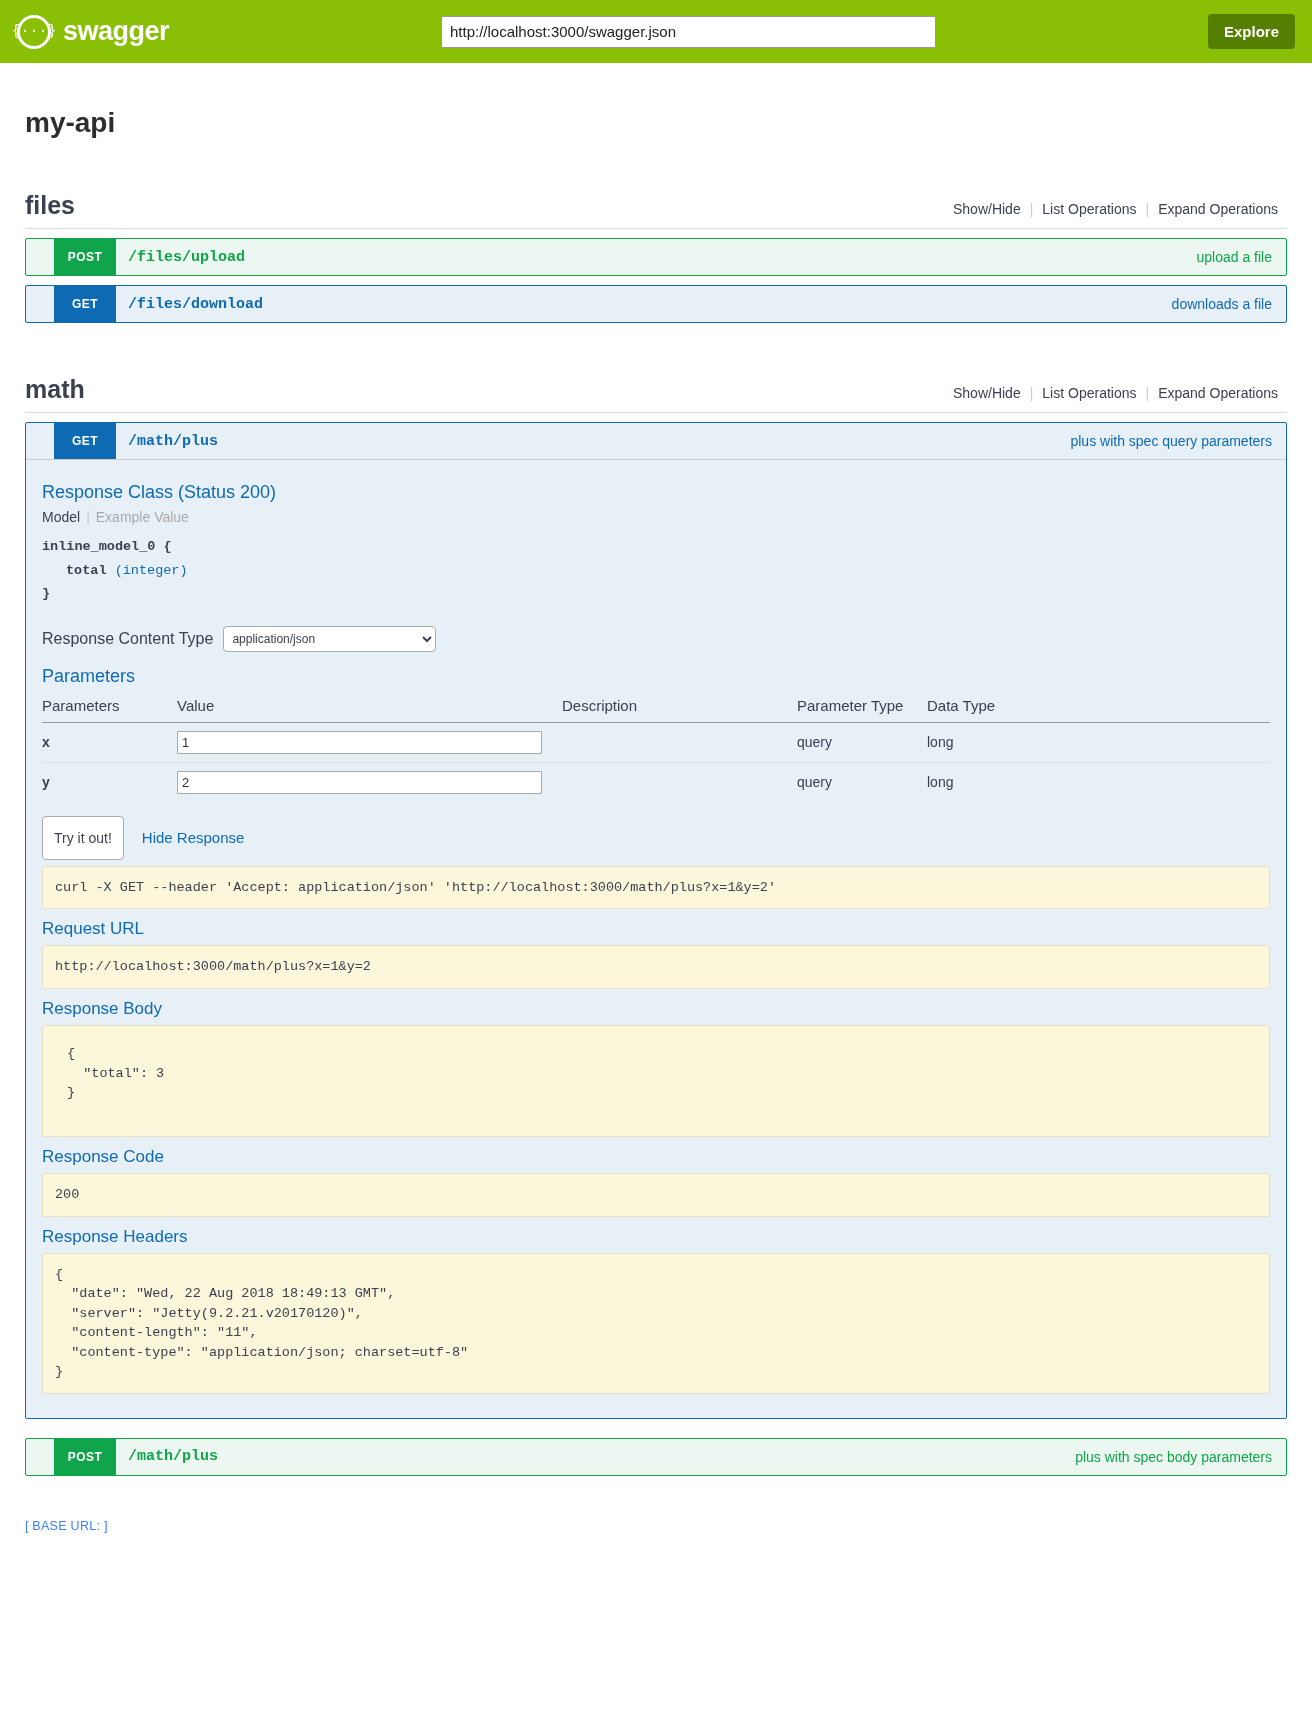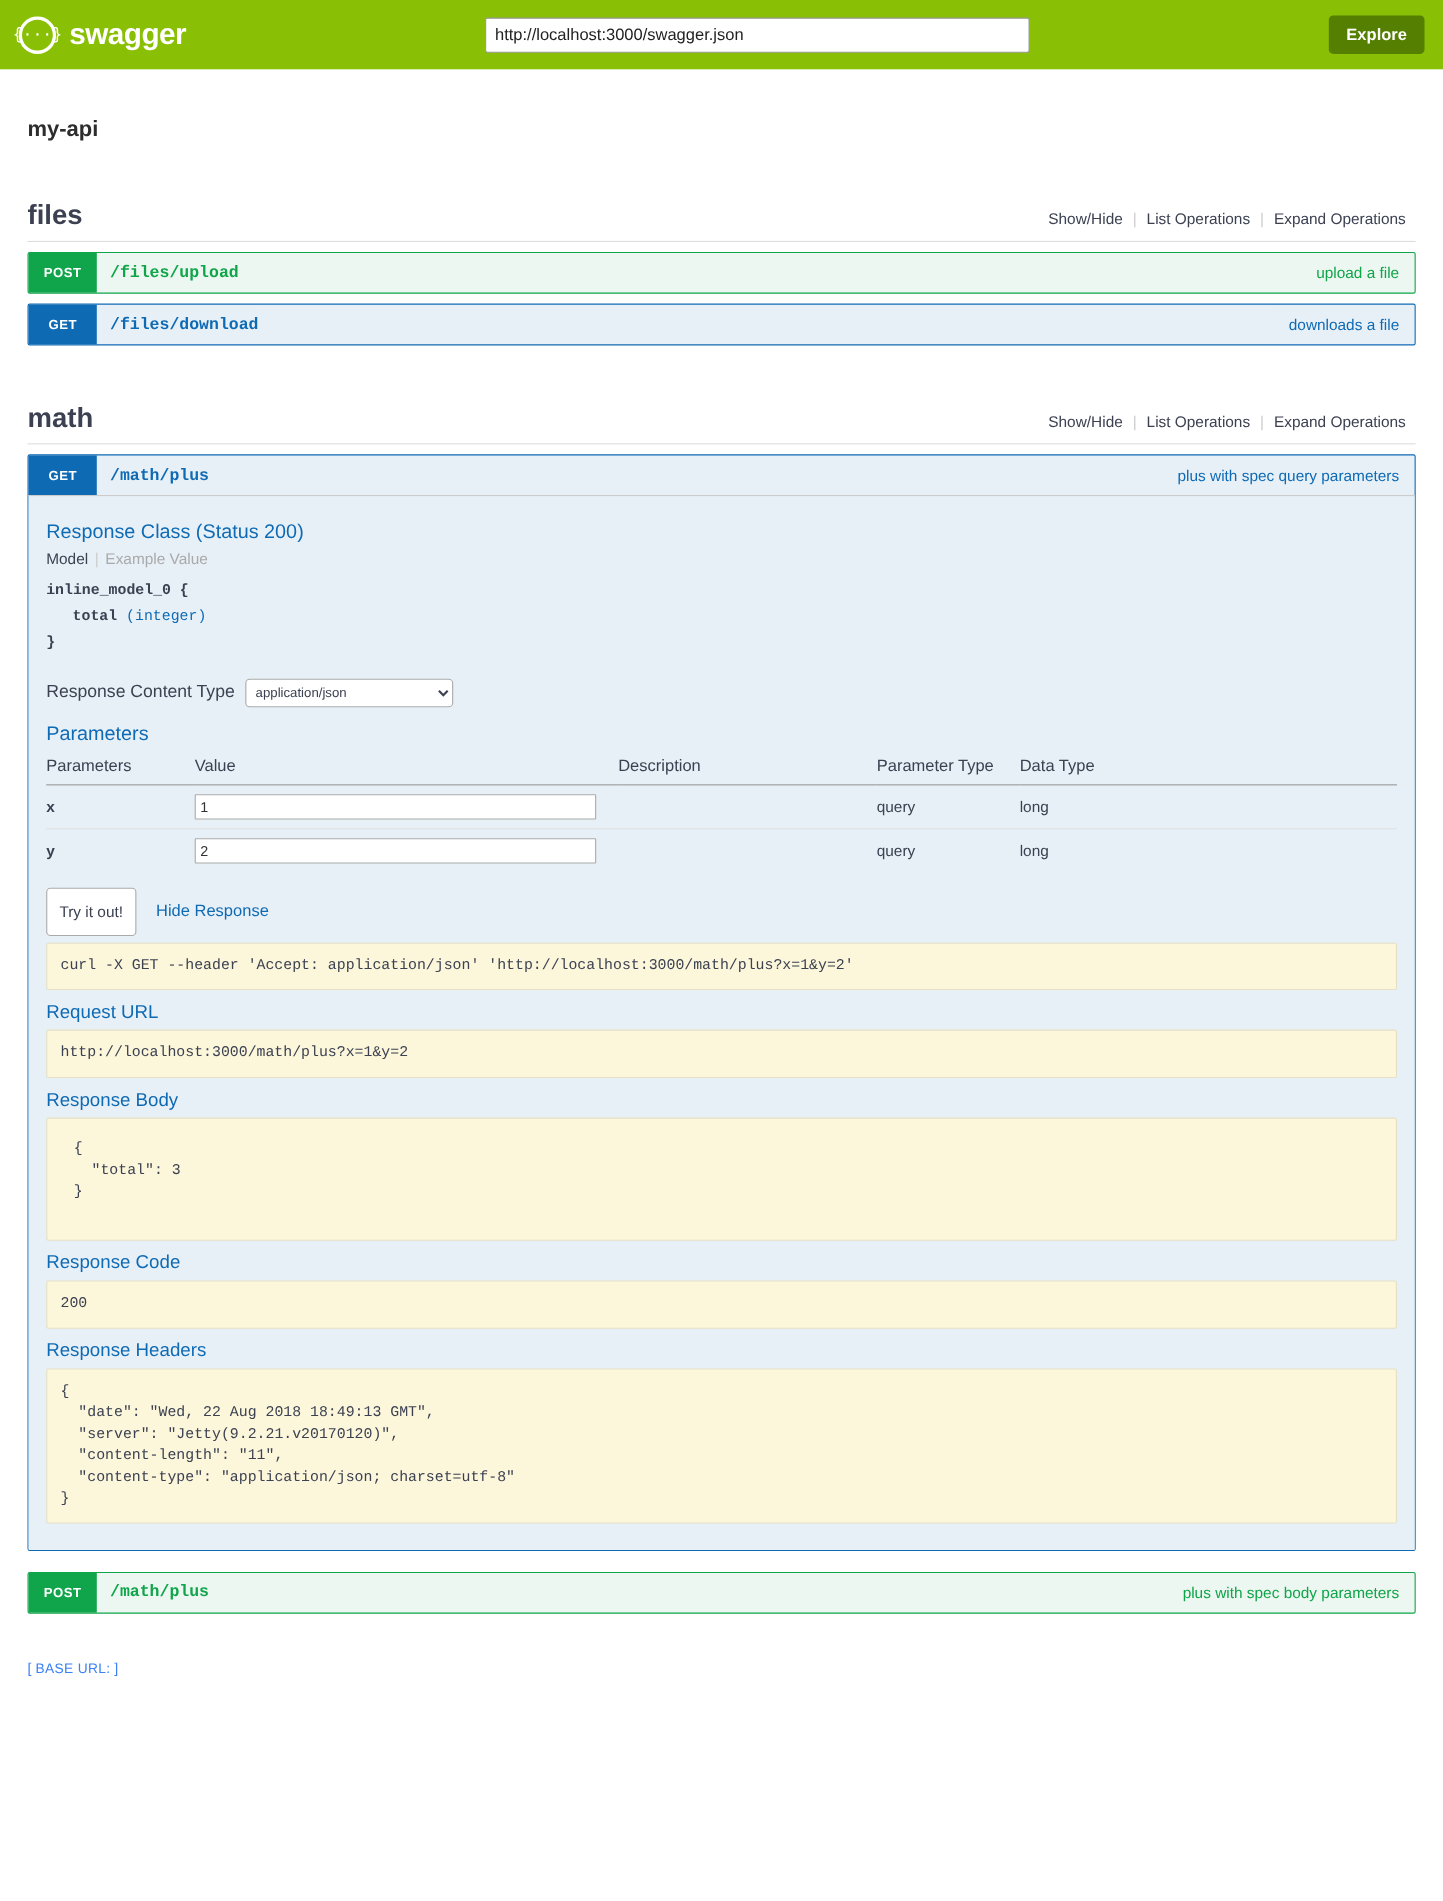--- a/index.html
+++ b/index.html
@@ -74,21 +74,21 @@
   }
 
   
   .container {
     width: 1290px;
     margin: 0 auto;
     padding: 0 14px;
   }
 
   h1.api-title {
-    font-size: 20px;
+    font-size: 28px;
     font-weight: bold;
     color: #2d2d2d;
     margin: 44px 0 0 0;
   }
 
   
   .resource-head {
     display: flex;
     align-items: baseline;
     justify-content: space-between;
@@ -128,20 +128,21 @@
     width: 62px;
     min-width: 62px;
     align-self: stretch;
     display: flex;
     align-items: center;
     justify-content: center;
     color: #ffffff;
     font-size: 12px;
     font-weight: bold;
     letter-spacing: 0.4px;
+    margin-left: 28px;
   }
   .op-path {
     flex: 1 1 auto;
     padding-left: 12px;
     font-size: 15px;
     font-weight: bold;
     font-family: "Liberation Mono", monospace;
   }
   .op-summary {
     font-size: 14px;
@@ -197,21 +198,21 @@
     display: flex;
     align-items: center;
     gap: 10px;
     margin: 20px 0 14px 0;
   }
   .rct-label { font-size: 16px; color: #3b4151; }
   .rct-select {
     font-size: 12px;
     font-family: "Liberation Sans", sans-serif;
     padding: 3px 4px;
-    width: 189px;
+    width: 213px;
     height: 26px;
     border: 1px solid #aaaaaa;
     border-radius: 4px;
     background: #ffffff;
     color: #3b4151;
   }
 
   
   table.params {
     width: 100%;

